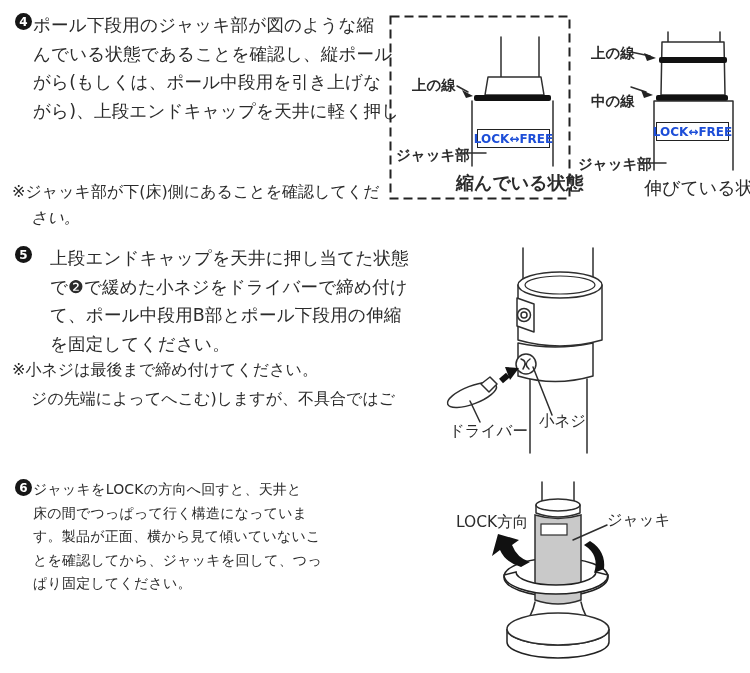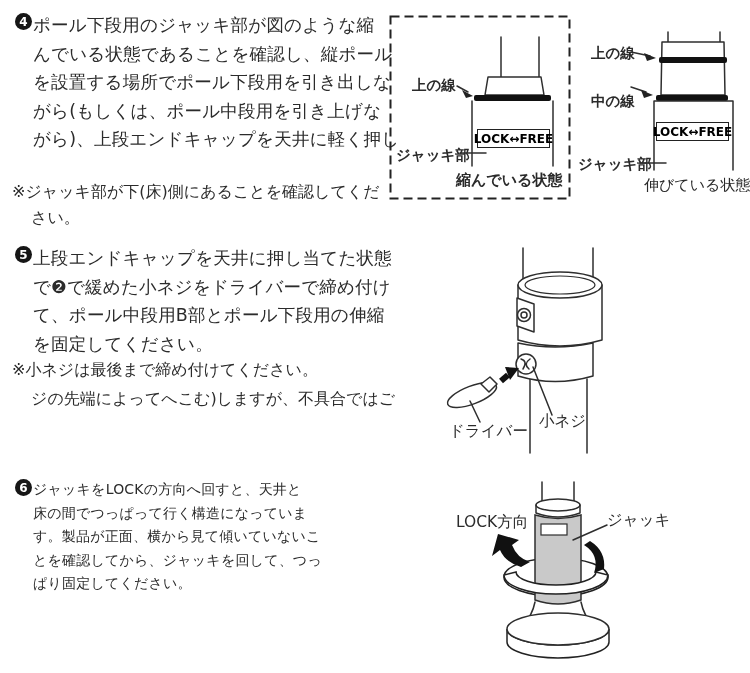--- a/index.html
+++ b/index.html
@@ -10,44 +10,43 @@
   }
   .abs{position:absolute;white-space:nowrap;}
   .badge{
     position:absolute;width:17px;height:17px;border-radius:50%;
     background:#161616;color:#ffffff;font-size:12px;font-weight:bold;
     display:flex;align-items:center;justify-content:center;line-height:1;
   }
   .mainlines{font-size:17.5px;line-height:28.5px;letter-spacing:0.2px;}
   .mainlines.tight{font-size:14px;line-height:23.5px;}
   .notelines{font-size:16px;line-height:26px;}
-  .notelines .cont{padding-left:19px;}
+  .notelines .cont{padding-left:19px;font-style:italic;}
   .notelines5{font-size:16px;line-height:28.4px;}
   .notelines5 .cont{padding-left:19px;}
   .figlabel{font-size:14.5px;color:#2b2b2b;font-weight:bold;}
   .figlabel2{font-size:15.5px;color:#2b2b2b;}
-  .caption{font-size:15px;}
+  .caption{font-size:18px;}
   .caption.bold{font-weight:bold;}
   .lockbox{
     position:absolute;width:73px;height:19px;border:1.6px solid #222;
     box-sizing:border-box;display:flex;align-items:center;justify-content:center;
-    font-size:12px;font-weight:bold;letter-spacing:0px;background:#fff;color:#000000;
+    font-size:12px;font-weight:bold;letter-spacing:0px;background:#fff;color:#1d4ed8;
   }
   svg{position:absolute;overflow:visible;}
   .stroke{fill:none;stroke:#2e2e2e;stroke-width:1.5;stroke-linecap:round;stroke-linejoin:round;}
   .fillw{fill:#ffffff;stroke:#2e2e2e;stroke-width:1.5;stroke-linejoin:round;}
 </style>
 </head>
 <body>
 
 <span class="badge" style="left:15px;top:13px">4</span>
 <div class="abs mainlines" style="left:33px;top:11px">
   <div>ポール下段用のジャッキ部が図のような縮</div>
   <div>んでいる状態であることを確認し、縦ポール</div>
-  <div>を設置する場所でポール下段用を引き出しな</div>
   <div>がら(もしくは、ポール中段用を引き上げな</div>
   <div>がら)、上段エンドキャップを天井に軽く押し</div>
 </div>
 <div class="abs notelines" style="left:12px;top:179px">
   <div><span>※</span><span>ジャッキ部が下(床)側にあることを確認してくだ</span></div>
   <div class="cont">さい。</div>
 </div>
 
 <svg style="left:389px;top:15px" width="182" height="186" viewBox="0 0 182 186">
   <rect x="1.5" y="1.5" width="179" height="182" fill="none" stroke="#222" stroke-width="2" stroke-dasharray="9 5"></rect>
@@ -79,21 +78,21 @@
   <polygon points="79,71 67,66 70,74" fill="#222"></polygon>
   <line x1="66" y1="139" x2="92" y2="139" class="stroke" stroke-width="1.3"></line>
 </svg>
 <div class="abs figlabel" style="left:591px;top:44px">上の線</div>
 <div class="abs figlabel" style="left:591px;top:92px">中の線</div>
 <div class="lockbox" style="left:656px;top:122px">LOCK↔FREE</div>
 <div class="abs figlabel" style="left:578px;top:155px">ジャッキ部</div>
 <div class="abs caption" style="left:644px;top:176px">伸びている状態</div>
 
 <span class="badge" style="left:15px;top:246px">5</span>
-<div class="abs mainlines" style="left:33px;top:244px">
+<div class="abs mainlines" style="left:50px;top:244px">
   <div>上段エンドキャップを天井に押し当てた状態</div>
   <div>で❷で緩めた小ネジをドライバーで締め付け</div>
   <div>て、ポール中段用B部とポール下段用の伸縮</div>
   <div>を固定してください。</div>
 </div>
 <div class="abs notelines5" style="left:12px;top:356px">
   <div><span>※</span><span>小ネジは最後まで締め付けてください。</span></div>
 </div>
 <div class="abs notelines5" style="left:12px;top:385px">
   <div class="cont">ジの先端によってへこむ)しますが、不具合ではご</div>

